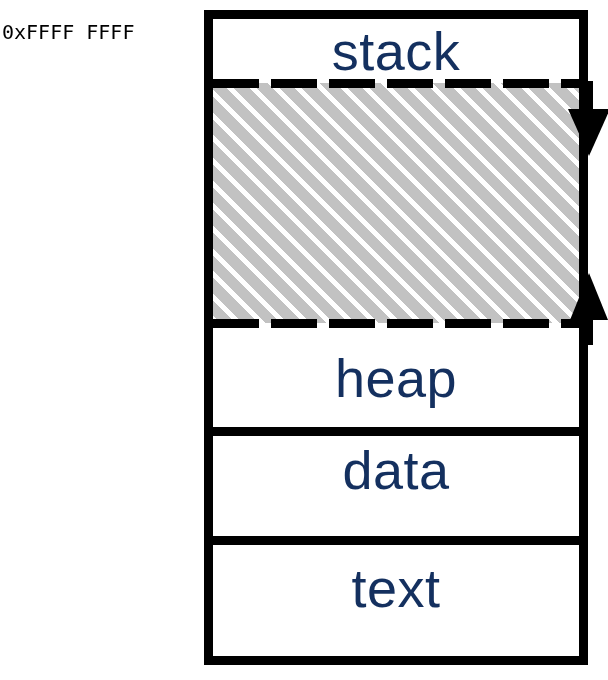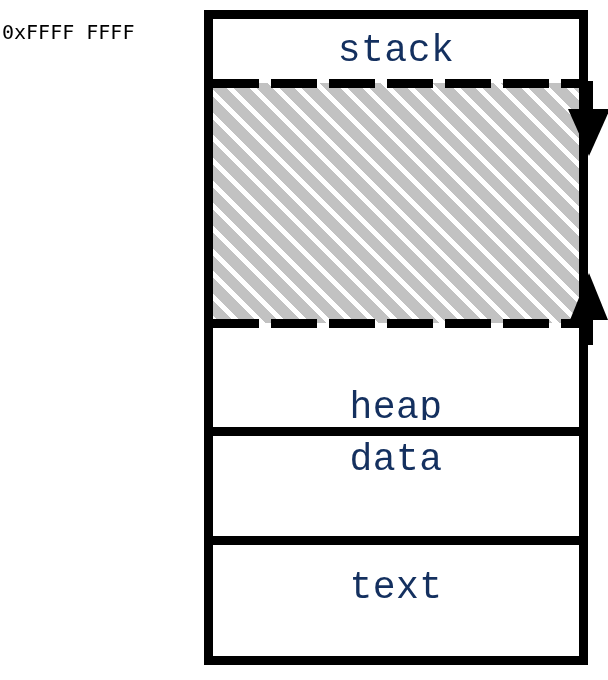--- a/index.html
+++ b/index.html
@@ -54,22 +54,22 @@
     right: 0;
     box-sizing: border-box;
     display: flex;
     align-items: center;
     justify-content: center;
     background: #ffffff;
   }
 
   .region-label {
     color: #14305f;
-    font-family: Liberation Mono, monospace;
-    font-size: 38px;
+    font-family: Liberation Sans, sans-serif;
+    font-size: 54px;
     font-weight: 400;
     line-height: 1;
     letter-spacing: 0.5px;
   }
 
   
   #region-stack {
     top: 0px;
     height: 64px;
   }
@@ -103,38 +103,37 @@
     );
     z-index: 4;
   }
   #dashed-top    { top: 60px; }
   #dashed-bottom { top: 300px; }
 
   
   #region-heap {
     top: 309px;
     height: 99px;
-    align-items: flex-end;
   }
 
   
   .solid-rule {
     position: absolute;
     left: 0;
     right: 0;
     height: 9px;
     background: #000000;
     z-index: 4;
   }
   #rule-heap-data { top: 408px; }
   #rule-data-text { top: 517px; }
 
   
   #region-data {
-    top: 401px;
+    top: 411px;
     height: 80px;
     align-items: center;
   }
 
   
   #region-text {
     top: 526px;
     height: 86px;
   }
 

